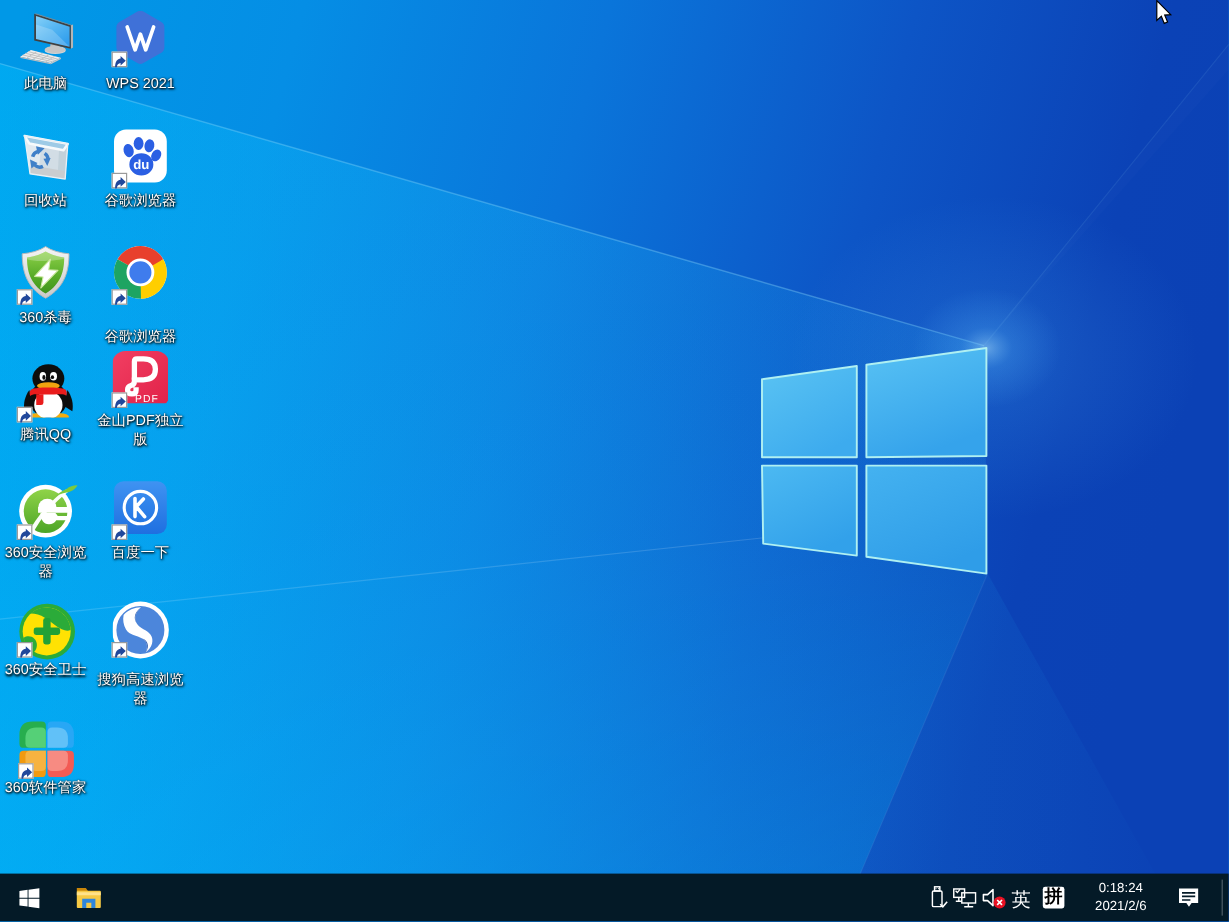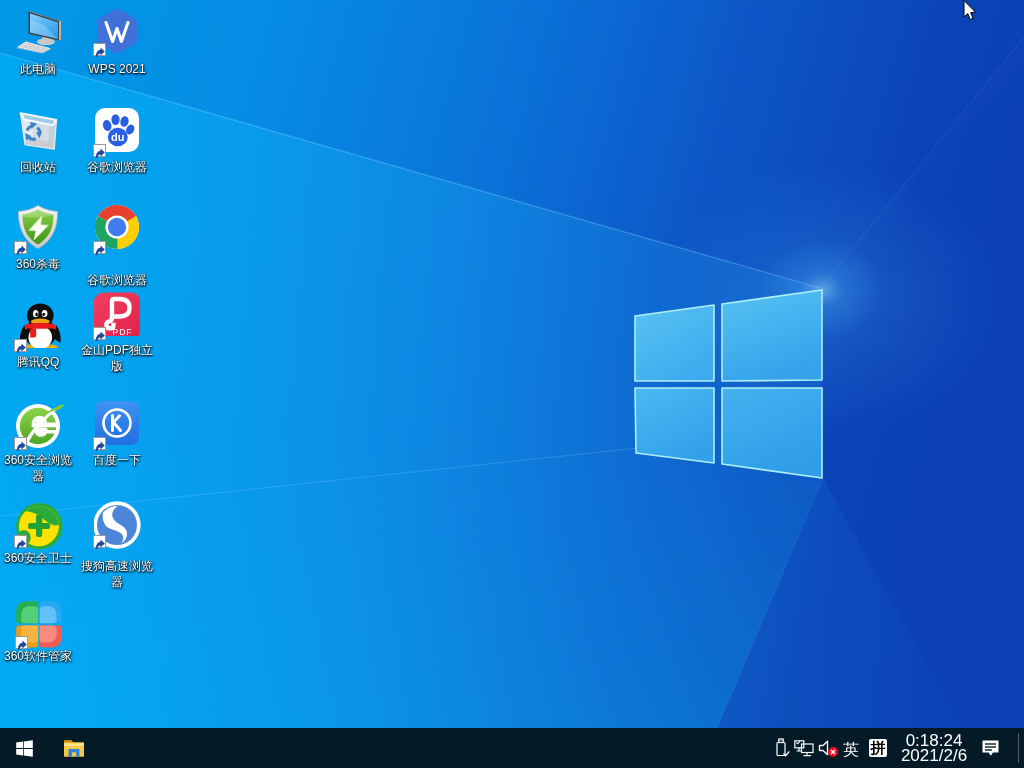--- a/index.html
+++ b/index.html
@@ -9,21 +9,21 @@
 .ditem{position:absolute;width:80px;text-align:center;}
 .dicon{position:relative;width:46px;height:46px;margin:0 auto;}
 .dicon svg{position:absolute;left:0;top:0;}
 .cap{position:absolute;width:84px;font-size:12px;line-height:16px;color:#fff;
  text-shadow:0 1px 2px rgba(0,0,0,.95),1px 1px 2px rgba(0,0,0,.8),0 0 1px rgba(0,0,0,.7);
  text-align:center;}
 .badge{position:absolute;width:13px;height:13px;background:#fff;border:1px solid #9a9a9a;}
 #taskbar{position:absolute;left:0;top:728px;width:1024px;height:40px;background:#041a27;}
 .tb{position:absolute;}
 .trayTxt{position:absolute;color:#fff;font-size:15px;}
-#clock{position:absolute;left:896px;top:733px;width:76px;color:#fff;font-size:17px;line-height:15px;text-align:center;}
+#clock{position:absolute;left:896px;top:733px;width:76px;color:#fff;font-size:11px;line-height:15px;text-align:center;}
 </style>
 </head>
 <body>
 <svg id="wall" viewBox="0 0 1024 768" preserveAspectRatio="none">
 <defs>
 <linearGradient id="bg" x1="0" y1="0.1" x2="1" y2="0.3">
 <stop offset="0" stop-color="#0098e7"></stop>
 <stop offset="0.22" stop-color="#058ee5"></stop>
 <stop offset="0.46" stop-color="#0a75da"></stop>
 <stop offset="0.7" stop-color="#0d55c6"></stop>

